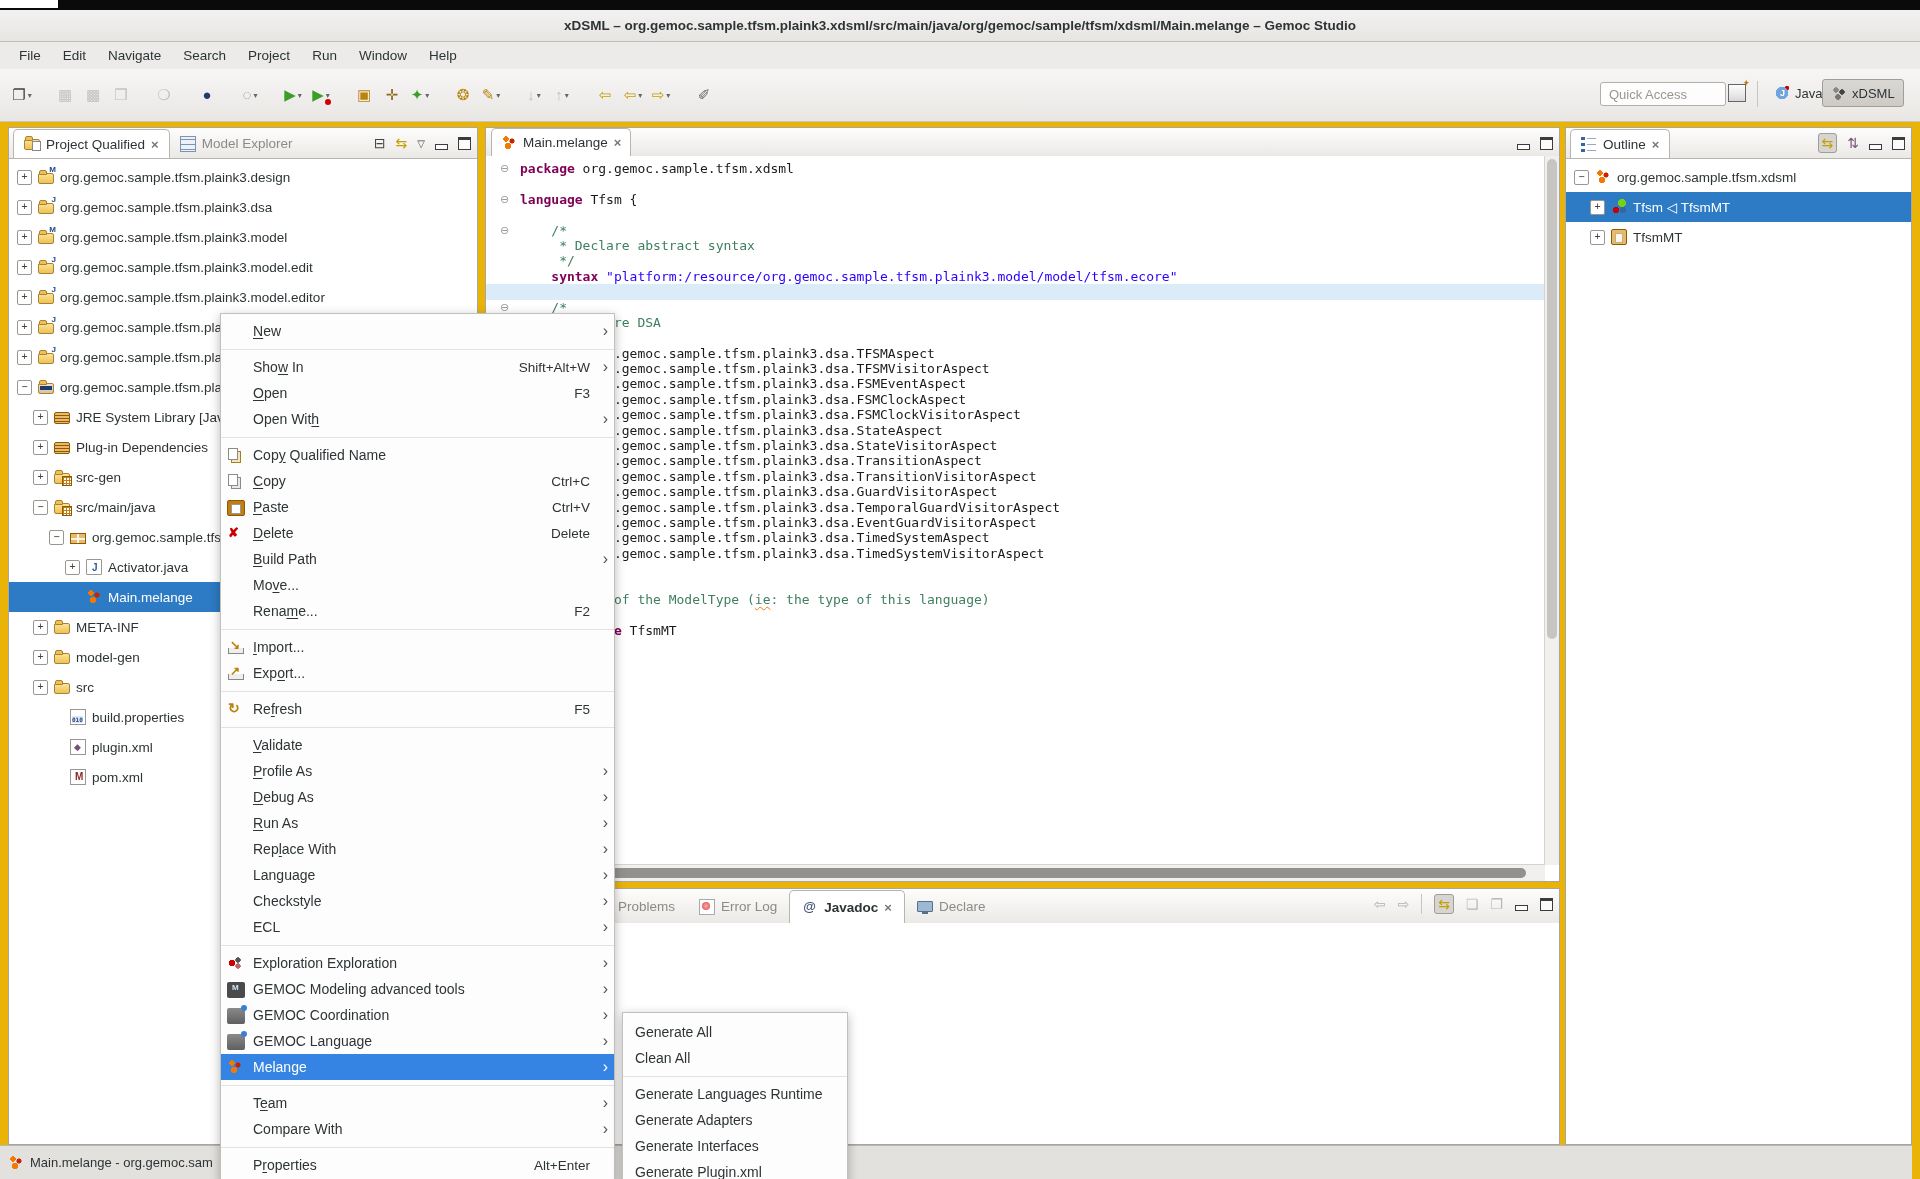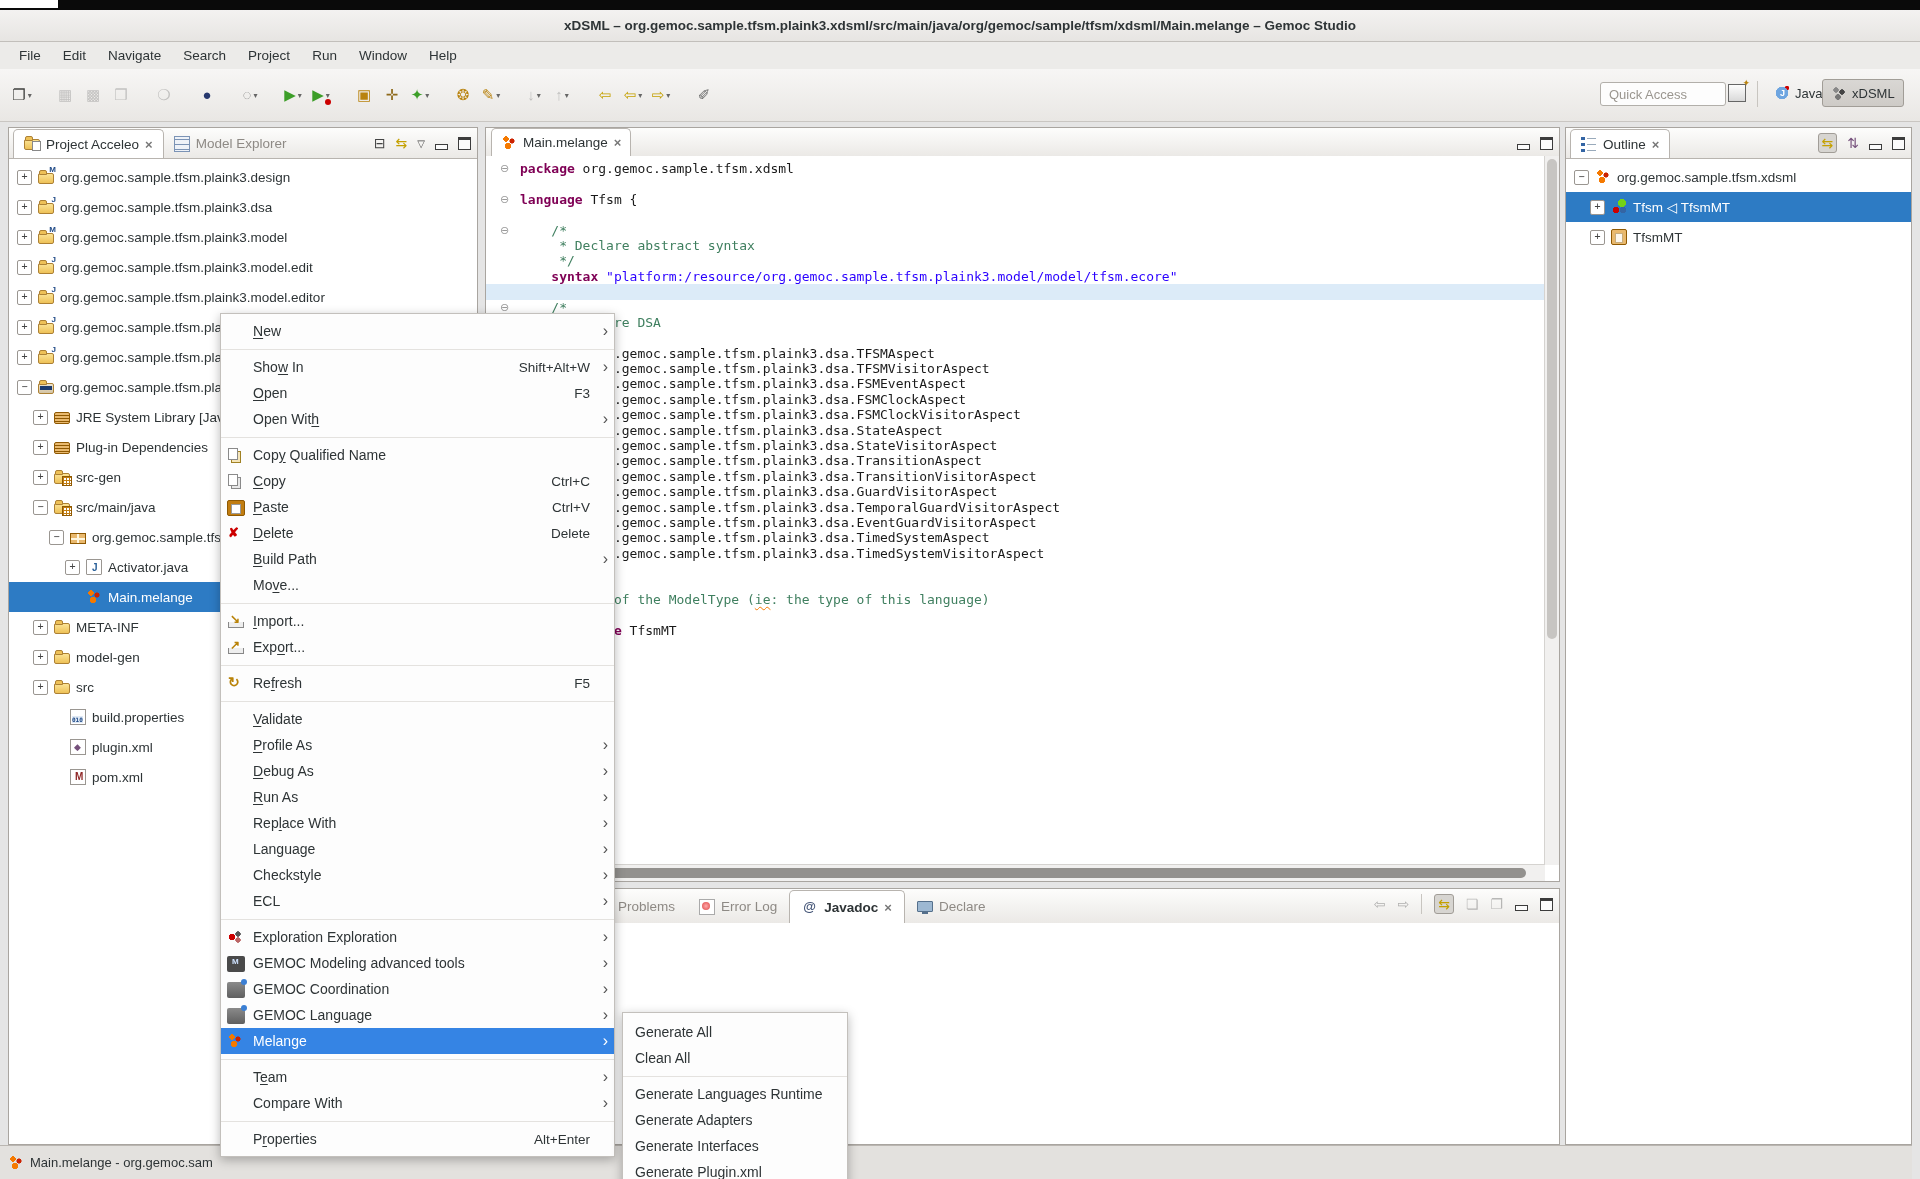--- a/index.html
+++ b/index.html
@@ -1,16 +1,16 @@
 <!DOCTYPE html>
 <html><head>
 <meta charset="utf-8">
 <style>
   html,body{margin:0;padding:0;background:#000;}
-  #app{position:relative;width:1920px;height:1179px;background:#e5e5e5;overflow:hidden;
+  #app{position:relative;width:1920px;height:1179px;background:#eab308;overflow:hidden;
        font-family:"Liberation Sans",sans-serif;font-size:13px;color:#2e3436;}
   .abs{position:absolute;}
   
   #topstrip{left:0;top:0;width:1920px;height:10px;background:#0a0a0a;}
   #topwhite{left:0;top:0;width:58px;height:8px;background:#fff;}
   #titlebar{left:0;top:10px;width:1920px;height:31px;background:linear-gradient(#f3f2f1,#e7e5e2);
             border-bottom:1px solid #c2bfbb;text-align:center;font-weight:bold;font-size:13.5px;line-height:31px;}
   #menubar{left:0;top:42px;width:1920px;height:27px;background:#ecebe9;display:flex;align-items:center;padding-left:8px;box-sizing:border-box;}
   .mitem{padding:0 11px;line-height:27px;font-size:13.5px;}
   #toolbar{left:0;top:69px;width:1920px;height:52px;background:linear-gradient(#f7f6f5,#e9e7e4);border-bottom:1px solid #c9c6c2;}
@@ -273,21 +273,21 @@
     <div class="persp" id="persp-xdsml">
       <span class="ic ic-xdsml-persp" style="margin:0"></span>
       <span>xDSML</span>
     </div>
   </div>
 
   <div class="abs panel" id="pexp">
     <div class="phead">
       <div class="ptab active" style="margin-left:4px">
         <span class="ic ic-project-explorer" style="margin:0"></span>
-        <span>Project Acceleo</span>
+        <span>Project Qualified</span>
         <span class="close-x">×</span>
       </div>
       <div class="ptab">
         <span class="ic ic-model-explorer" style="margin:0"></span>
         <span>Model Explorer</span>
       </div>
       <div class="phicons">
         <span class="hicon">⊟</span>
         <span class="hicon gold">⇆</span>
         <span class="hicon" style="font-size:10px">▽</span>
@@ -584,20 +584,26 @@
         <span class="mlab"><u>B</u>uild Path</span>
         <span class="msc"></span>
         <span class="mar">›</span>
       </div>
       <div class="mrow">
         <span class="mic"></span>
         <span class="mlab">Mo<u>v</u>e...</span>
         <span class="msc"></span>
         <span class="mar"></span>
       </div>
+      <div class="mrow">
+        <span class="mic"></span>
+        <span class="mlab">Rena<u>m</u>e...</span>
+        <span class="msc">F2</span>
+        <span class="mar"></span>
+      </div>
       <div class="msep"></div>
       <div class="mrow">
         <span class="mic ic ic-import"></span>
         <span class="mlab"><u>I</u>mport...</span>
         <span class="msc"></span>
         <span class="mar"></span>
       </div>
       <div class="mrow">
         <span class="mic ic ic-export"></span>
         <span class="mlab">Exp<u>o</u>rt...</span>

